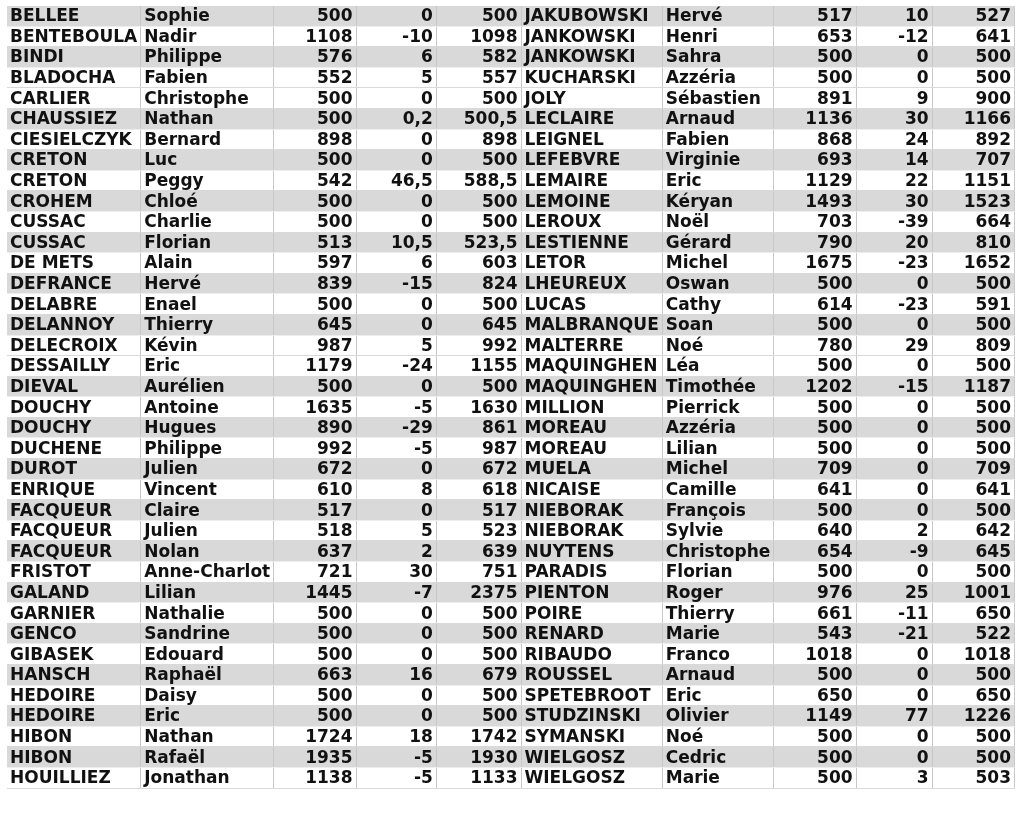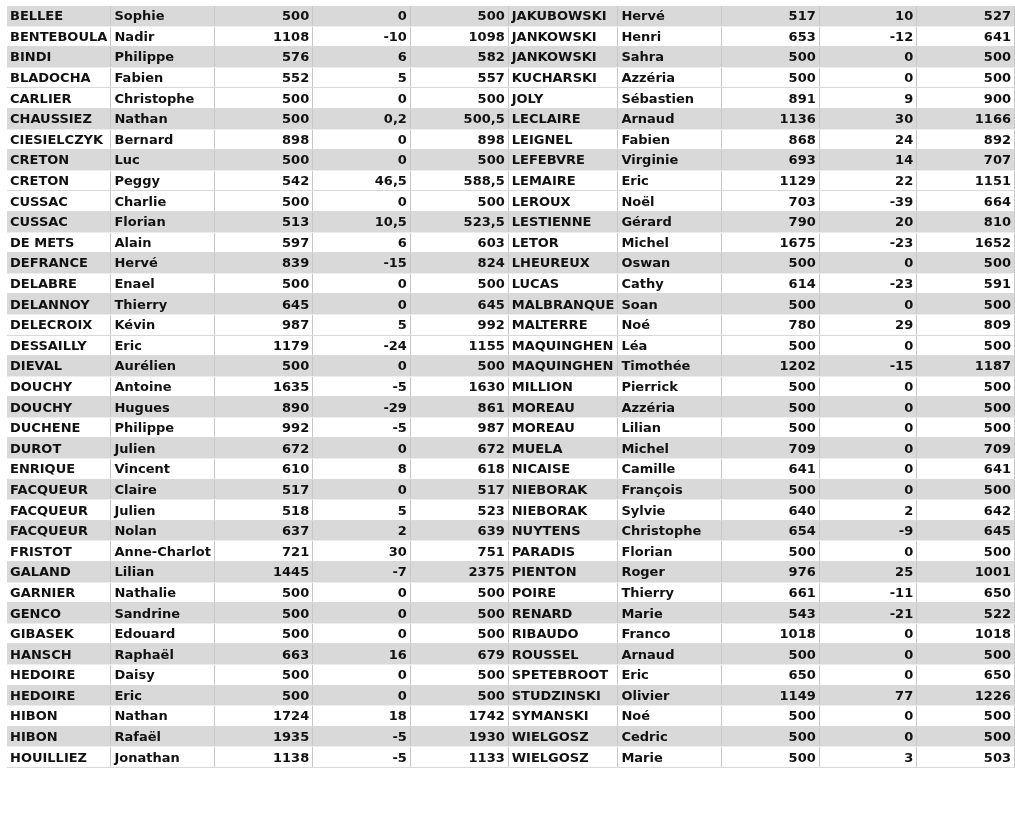--- a/index.html
+++ b/index.html
@@ -1,20 +1,20 @@
 <!DOCTYPE html>
 <html><head>
 <meta charset="utf-8">
 <style>
   html, body { margin: 0; padding: 0; background: #ffffff; }
   body { width: 1015px; height: 839px; overflow: hidden; position: relative; }
   .sheet {
     position: absolute; left: 7px; top: 6px;
     border-collapse: collapse; table-layout: fixed;
-    font-family: "DejaVu Sans", sans-serif; font-weight: bold; font-size: 13px;
+    font-family: "DejaVu Sans", sans-serif; font-weight: bold; font-size: 17px;
     color: #111111;
   }
   .sheet td {
     height: 19.6px; padding: 0 3px; white-space: nowrap; overflow: hidden;
     border-right: 1px solid #c8c8c8; border-bottom: 1px solid #ffffff;
     line-height: 19px;
   }
   .sheet tr.odd td { background: #d9d9d9; border-bottom: 1px solid #ededed; }
   .sheet tr.even td { background: #ffffff; border-bottom: 1px solid #d9d9d9; }
   .sheet td.num { text-align: right; }
@@ -140,20 +140,32 @@
         <td class="txt">Peggy</td>
         <td class="num">542</td>
         <td class="num">46,5</td>
         <td class="num">588,5</td>
         <td class="txt">LEMAIRE</td>
         <td class="txt">Eric</td>
         <td class="num">1129</td>
         <td class="num">22</td>
         <td class="num">1151</td>
       </tr>
+      <tr class="odd">
+        <td class="txt">CROHEM</td>
+        <td class="txt">Chloé</td>
+        <td class="num">500</td>
+        <td class="num">0</td>
+        <td class="num">500</td>
+        <td class="txt">LEMOINE</td>
+        <td class="txt">Kéryan</td>
+        <td class="num">1493</td>
+        <td class="num">30</td>
+        <td class="num">1523</td>
+      </tr>
       <tr class="even">
         <td class="txt">CUSSAC</td>
         <td class="txt">Charlie</td>
         <td class="num">500</td>
         <td class="num">0</td>
         <td class="num">500</td>
         <td class="txt">LEROUX</td>
         <td class="txt">Noël</td>
         <td class="num">703</td>
         <td class="num">-39</td>

